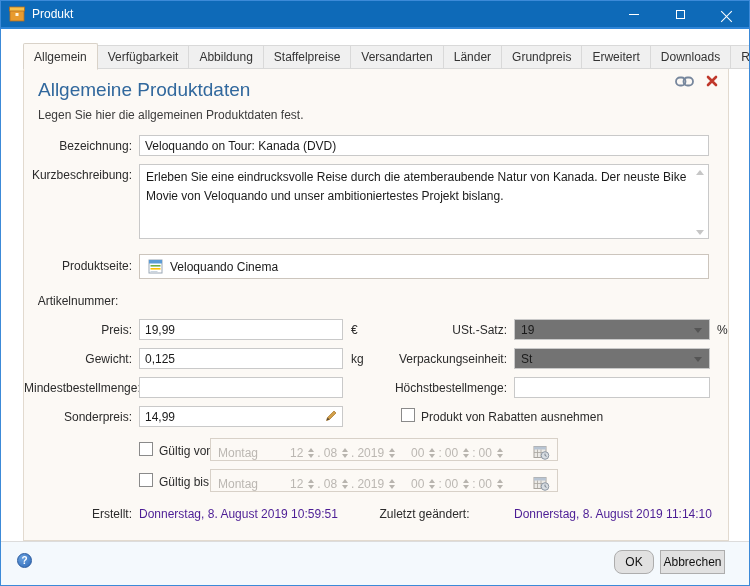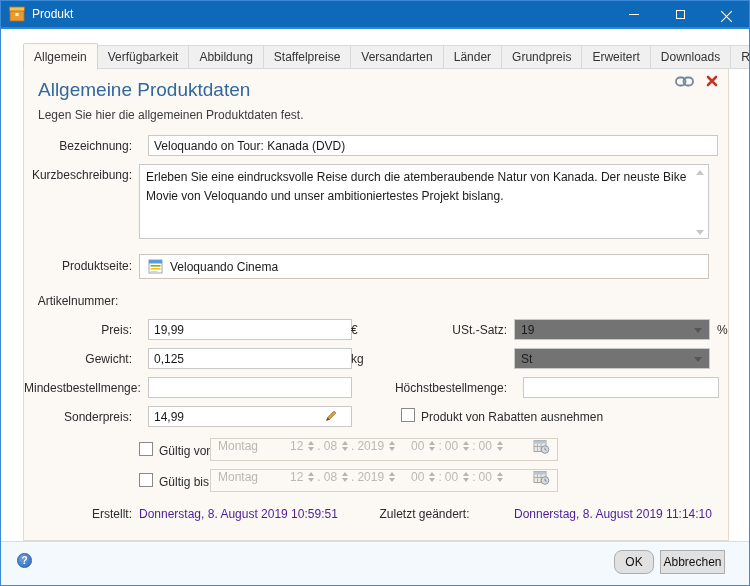--- a/index.html
+++ b/index.html
@@ -27,38 +27,38 @@
   
   .panel { position:absolute; left:22px; top:67px; width:706px; height:473px; background:#fcf9f5; border:1px solid #e2dacf; }
   .page-title { position:absolute; left:14px; top:10px; font-size:19px; color:#31689d; }
   .page-sub { position:absolute; left:14px; top:39px; font-size:12px; color:#3c3c3c; }
 
   .lbl { position:absolute; left:0; width:108px; text-align:right; font-size:12px; color:#2b2b2b; }
   .lbl2 { position:absolute; left:318px; width:165px; text-align:right; font-size:12px; color:#2b2b2b; }
   .unit { position:absolute; font-size:12px; color:#2b2b2b; }
   .val { position:absolute; font-size:12px; color:#4c1d95; }
 
-  .inp { position:absolute; height:21px; border:1px solid #c9c9c9; background:#fff; font-family:"Liberation Sans",sans-serif; font-size:12px; color:#1a1a1a; padding:0 5px; outline:none;margin-left:9px; }
+  .inp { position:absolute; height:21px; border:1px solid #c9c9c9; background:#fff; font-family:"Liberation Sans",sans-serif; font-size:12px; color:#1a1a1a; padding:0 5px; outline:none; }
   .ta { position:absolute; left:115px; top:95px; width:570px; height:75px; border:1px solid #c9c9c9; background:#fff; font-family:"Liberation Sans",sans-serif; font-size:12px; color:#1a1a1a; padding:3px 20px 3px 6px; resize:none; outline:none; overflow:hidden; line-height:1.55; }
   .scrollhint { position:absolute; width:0; height:0; }
   .sc-up { border-left:4px solid transparent; border-right:4px solid transparent; border-bottom:5px solid #c6c6c6; }
   .sc-dn { border-left:4px solid transparent; border-right:4px solid transparent; border-top:5px solid #c6c6c6; }
 
   .itembox { position:absolute; left:115px; top:185px; width:570px; height:25px; border:1px solid #ccc5bd; background:#fff; display:flex; align-items:center; padding:0 8px; }
   .itembox .txt { font-size:12px; color:#1a1a1a; margin-left:7px; }
   .icon-link { position:absolute; right:34px; top:7px; }
   .icon-x { position:absolute; right:10px; top:6px; }
 
   .combo { position:absolute; height:21px; border:1px solid #c9c9c9; background:#737373; display:flex; align-items:center; padding:0 6px; font-size:12px; color:#1a1a1a; }
   .combo .arrow { position:absolute; right:7px; top:8px; width:0; height:0; border-left:4px solid transparent; border-right:4px solid transparent; border-top:5px solid #555; }
 
   .cb { position:absolute; width:14px; height:14px; border:1px solid #8a8a8a; background:#fff; }
   .cb-lbl { position:absolute; font-size:12px; color:#2b2b2b; }
 
-  .datebox { position:absolute; left:186px; width:348px; height:23px; border:1px solid #d8d1c8; background:#fcf9f5; display:flex; align-items:flex-start; padding:0 7px; font-size:12px; color:#bbb7b2; }
+  .datebox { position:absolute; left:186px; width:348px; height:23px; border:1px solid #d8d1c8; background:#fcf9f5; display:flex; align-items:flex-end; padding:0 7px; font-size:12px; color:#bbb7b2; }
   .dseg { display:flex; align-items:center; gap:3px; }
   .dnum { color:#bbb7b2; }
   .dsep { color:#bbb7b2; margin:0 3px; }
   .spin { display:flex; flex-direction:column; gap:2px; margin-left:2px; }
   .sp-up { width:0; height:0; border-left:3px solid transparent; border-right:3px solid transparent; border-bottom:4px solid #b8b4ae; }
   .sp-dn { width:0; height:0; border-left:3px solid transparent; border-right:3px solid transparent; border-top:4px solid #b8b4ae; }
   .weekday { width:72px; }
   .tgap { width:16px; }
   .calbtn { margin-left:auto; display:flex; }
 
@@ -146,20 +146,21 @@
     <div class="lbl2" style="top:254px;">USt.-Satz:</div>
     <div class="combo" style="left:490px; top:250px; width:196px;">
       <span>19</span>
       <span class="arrow"></span>
     </div>
     <div class="unit" style="left:693px; top:254px;">%</div>
 
     <div class="lbl" style="top:283px;">Gewicht:</div>
     <input class="inp" style="left: 115px; top: 279px; width: 204px;" value="0,125">
     <div class="unit" style="left:327px; top:283px;">kg</div>
+    <div class="lbl2" style="top:283px;">Verpackungseinheit:</div>
     <div class="combo" style="left:490px; top:279px; width:196px;">
       <span>St</span>
       <span class="arrow"></span>
     </div>
 
     <div class="lbl" style="top:312px;">Mindestbestellmenge:</div>
     <input class="inp" style="left: 115px; top: 308px; width: 204px;" value="">
     <div class="lbl2" style="top:312px;">Höchstbestellmenge:</div>
     <input class="inp" style="left: 490px; top: 308px; width: 196px;" value="">
 

